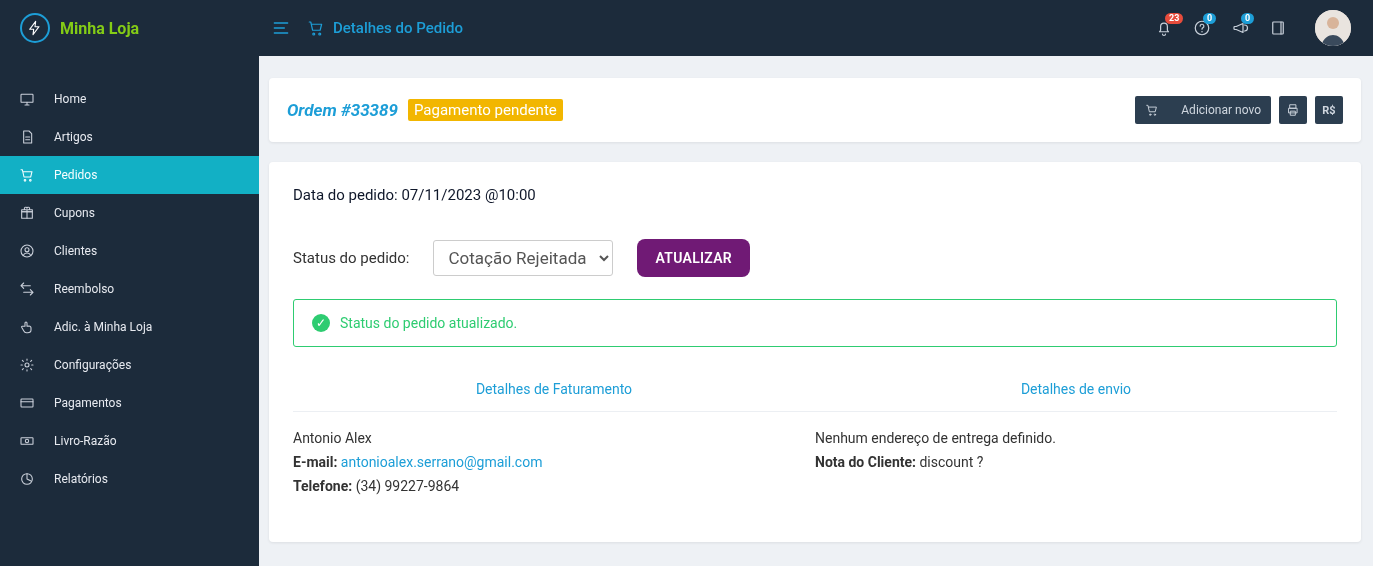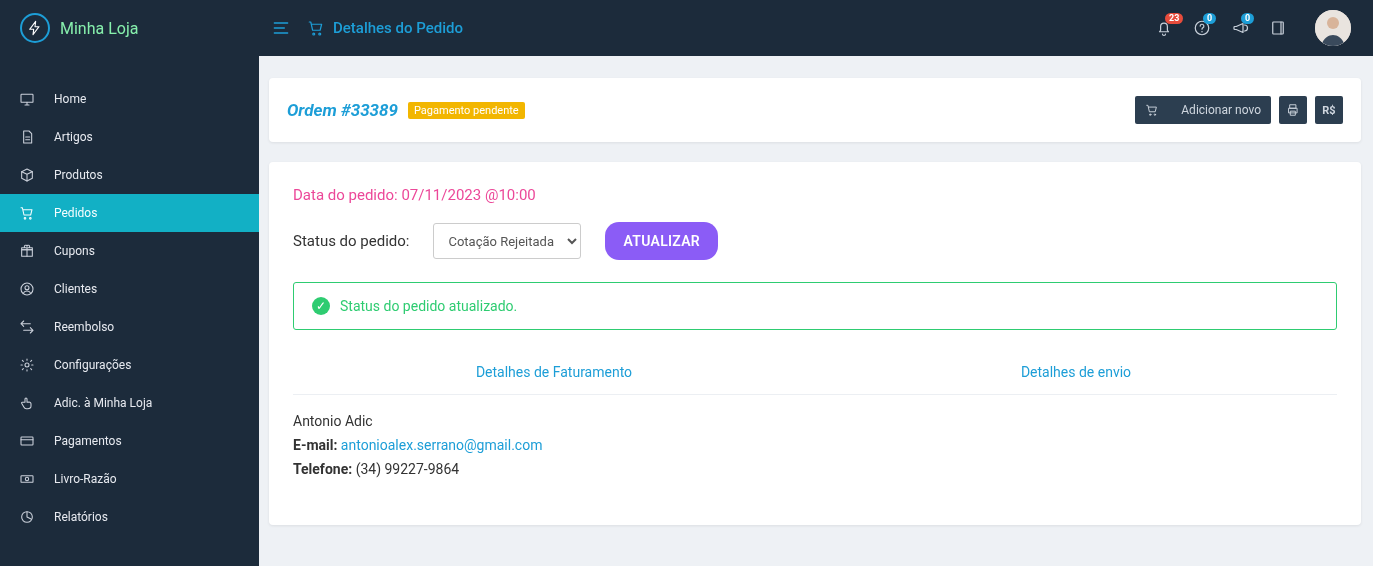--- a/index.html
+++ b/index.html
@@ -3,21 +3,21 @@
 <meta charset="utf-8">
 <style>
   *{box-sizing:border-box;margin:0;padding:0;font-family:-apple-system,BlinkMacSystemFont,"Segoe UI",Roboto,Arial,sans-serif}
   body{background:#eef1f5;color:#333;overflow:hidden}
   .app{width:1373px;height:566px;position:relative;display:flex;flex-direction:column}
   
   .topbar{height:56px;background:#1c2b3b;display:flex;align-items:center;color:#fff;position:relative;z-index:10}
   .brand{width:259px;height:56px;display:flex;align-items:center;padding-left:20px;gap:10px;background:#1c2b3b}
   .brand-logo{width:30px;height:30px;border:2px solid #1d9ed7;border-radius:50%;display:flex;align-items:center;justify-content:center;position:relative}
   .brand-logo svg{width:16px;height:16px}
-  .brand-title{font-weight:400;font-size:16px;color:#86efac}
+  .brand-title{font-weight:700;font-size:16px;color:#84cc16}
   .top-left{display:flex;align-items:center;gap:16px;padding-left:12px}
   .hamburger{color:#1d9ed7;font-size:18px;cursor:pointer;display:flex;align-items:center}
   .hamburger svg{width:20px;height:20px}
   .cart-ptitle{display:flex;align-items:center;gap:8px}
   .cart-ptitle .ic{color:#1d9ed7;display:flex}
   .page-title{color:#1d9ed7;font-size:15px;font-weight:500}
   .top-right{margin-left:auto;display:flex;align-items:center;gap:20px;padding-right:22px}
   .tr-icon{position:relative;color:#c9d1db;cursor:pointer;display:flex;align-items:center}
   .tr-icon svg{width:18px;height:18px}
   .badge{position:absolute;top:-6px;left:10px;background:#e74c3c;color:#fff;font-size:9px;font-weight:700;border-radius:8px;padding:1px 4px;line-height:1}
@@ -29,30 +29,30 @@
   .side-item{display:flex;align-items:center;gap:18px;padding:0 18px;height:38px;font-size:12px;color:#e7eaf0;cursor:pointer}
   .side-item.first{margin-top:24px}
   .side-item .ic{width:18px;display:flex;justify-content:center;color:#cbd1db}
   .side-item.active{background:#12b0c5;color:#f6feff}
   .side-item.active .ic{color:#f6feff}
   
   .main{position:absolute;top:56px;left:259px;right:0;bottom:0;overflow:auto;padding:22px 12px 10px 10px}
   .card{background:#fff;border-radius:4px;box-shadow:0 1px 3px rgba(0,0,0,.08)}
   .headcard{display:flex;align-items:center;padding:18px 18px;gap:10px}
   .order-title{color:#1d9ed7;font-style:italic;font-weight:700;font-size:17px}
-  .status-chip{background:#f2b600;color:#fff;font-size:11px;padding:2px 6px;border-radius:2px}
+  .status-chip{background:#f2b600;color:#fff;font-size:15px;padding:2px 6px;border-radius:2px}
   .head-actions{margin-left:auto;display:flex;gap:8px}
   .btn-dark{background:#2c3e50;color:#cfd6df;border:none;border-radius:2px;height:28px;display:flex;align-items:center;padding:0 10px;font-size:12px;gap:22px;cursor:pointer}
   .btn-dark.icon-only{padding:0;width:28px;justify-content:center}
   .body-card{margin-top:20px;padding:24px 24px 40px}
-  .orderdate{font-size:15px;color:#ec4899;margin-bottom:18px}
+  .orderdate{font-size:15px;color:#0f172a;margin-bottom:35px}
   .statusrow{display:flex;align-items:center;gap:24px;margin-bottom:22px}
   .statusrow label{font-size:15px}
-  .statusrow select{height:36px;border:1px solid #ccc;border-radius:3px;padding:0 10px;font-size:13px;color:#555;background:#fff}
-  .btn-update{background:#8b5cf6;color:#fff;border:none;height:38px;padding:0 18px;font-size:14px;font-weight:600;letter-spacing:.3px;border-radius:14px;cursor:pointer}
+  .statusrow select{height:36px;border:1px solid #ccc;border-radius:3px;padding:0 10px;font-size:17px;color:#555;background:#fff}
+  .btn-update{background:#701a75;color:#fff;border:none;height:38px;padding:0 18px;font-size:14px;font-weight:600;letter-spacing:.3px;border-radius:8px;cursor:pointer}
   .alert{border:1px solid #2ecc71;border-radius:3px;padding:14px 18px;display:flex;align-items:center;gap:10px;color:#2ecc71;font-size:14px;margin-bottom:34px}
   .alert .chk{width:18px;height:18px;border-radius:50%;background:#2ecc71;display:flex;align-items:center;justify-content:center;color:#fff;font-size:12px}
   .twocol{display:flex}
   .col{flex:1}
   .col-head{color:#1d9ed7;font-size:14px;text-align:center;padding-bottom:14px}
   .divider{height:1px;background:#eceff3;margin-bottom:18px}
   .info-line{font-size:14px;margin-bottom:8px;color:#333}
   .info-line b{font-weight:700}
   .linkc{color:#1d9ed7;text-decoration:none}
   
@@ -140,29 +140,20 @@
     </div>
     <div class="side-item">
       <span class="ic">
           <svg viewBox="0 0 24 24" width="16" height="16">
             <path class="stroke" d="M7 3h8l4 4v14H7z"></path>
             <path class="stroke" d="M10 12h6M10 16h6"></path>
           </svg>
         </span>
       <span>Artigos</span>
     </div>
-    <div class="side-item">
-      <span class="ic">
-          <svg viewBox="0 0 24 24" width="16" height="16">
-            <path class="stroke" d="M12 3l8 4v10l-8 4-8-4V7z"></path>
-            <path class="stroke" d="M4 7l8 4 8-4M12 11v10"></path>
-          </svg>
-        </span>
-      <span>Produtos</span>
-    </div>
     <div class="side-item active">
       <span class="ic">
           <svg viewBox="0 0 24 24" width="16" height="16">
             <path class="stroke" d="M3 4h2l2.5 11h10l2-8H6"></path>
             <circle class="stroke" cx="9" cy="20" r="1.2"></circle>
             <circle class="stroke" cx="17" cy="20" r="1.2"></circle>
           </svg>
         </span>
       <span>Pedidos</span>
     </div>
@@ -189,33 +180,33 @@
       <span class="ic">
           <svg viewBox="0 0 24 24" width="16" height="16">
             <path class="stroke" d="M3 7l4-4M3 7l4 4M3 7h14M21 17l-4 4M21 17l-4-4M21 17H7"></path>
           </svg>
         </span>
       <span>Reembolso</span>
     </div>
     <div class="side-item">
       <span class="ic">
           <svg viewBox="0 0 24 24" width="16" height="16">
+            <path class="stroke" d="M9 11V6a1.5 1.5 0 1 1 3 0v5l3-.5c2 0 3 1 3 3v3c0 2-2 4-5 4h-2c-2 0-3-1-4-3l-3-5c-.5-1 .5-2 1.5-1.5z"></path>
+          </svg>
+        </span>
+      <span>Adic. à Minha Loja</span>
+    </div>
+    <div class="side-item">
+      <span class="ic">
+          <svg viewBox="0 0 24 24" width="16" height="16">
             <circle class="stroke" cx="12" cy="12" r="3"></circle>
             <path class="stroke" d="M12 3v2M12 19v2M5 5l1.5 1.5M17.5 17.5 19 19M3 12h2M19 12h2M5 19l1.5-1.5M17.5 6.5 19 5"></path>
           </svg>
         </span>
       <span>Configurações</span>
-    </div>
-    <div class="side-item">
-      <span class="ic">
-          <svg viewBox="0 0 24 24" width="16" height="16">
-            <path class="stroke" d="M9 11V6a1.5 1.5 0 1 1 3 0v5l3-.5c2 0 3 1 3 3v3c0 2-2 4-5 4h-2c-2 0-3-1-4-3l-3-5c-.5-1 .5-2 1.5-1.5z"></path>
-          </svg>
-        </span>
-      <span>Adic. à Minha Loja</span>
     </div>
     <div class="side-item">
       <span class="ic">
           <svg viewBox="0 0 24 24" width="16" height="16">
             <rect class="stroke" x="3" y="6" width="18" height="12" rx="1"></rect>
             <path class="stroke" d="M3 10h18"></path>
           </svg>
         </span>
       <span>Pagamentos</span>
     </div>
@@ -283,26 +274,33 @@
         <div class="col">
           <div class="col-head">Detalhes de Faturamento</div>
         </div>
         <div class="col">
           <div class="col-head">Detalhes de envio</div>
         </div>
       </div>
       <div class="divider"></div>
       <div class="twocol">
         <div class="col">
-          <div class="info-line">Antonio Adic</div>
+          <div class="info-line">Antonio Alex</div>
           <div class="info-line">
             <b>E-mail:</b>
             <a href="#" class="linkc">antonioalex.serrano@gmail.com</a>
           </div>
           <div class="info-line">
             <b>Telefone:</b>
             <span>(34) 99227-9864</span>
           </div>
         </div>
+        <div class="col">
+          <div class="info-line">Nenhum endereço de entrega definido.</div>
+          <div class="info-line">
+            <b>Nota do Cliente:</b>
+            <span>discount ?</span>
+          </div>
+        </div>
       </div>
     </div>
   </div>
 </div>
 
 </body></html>

